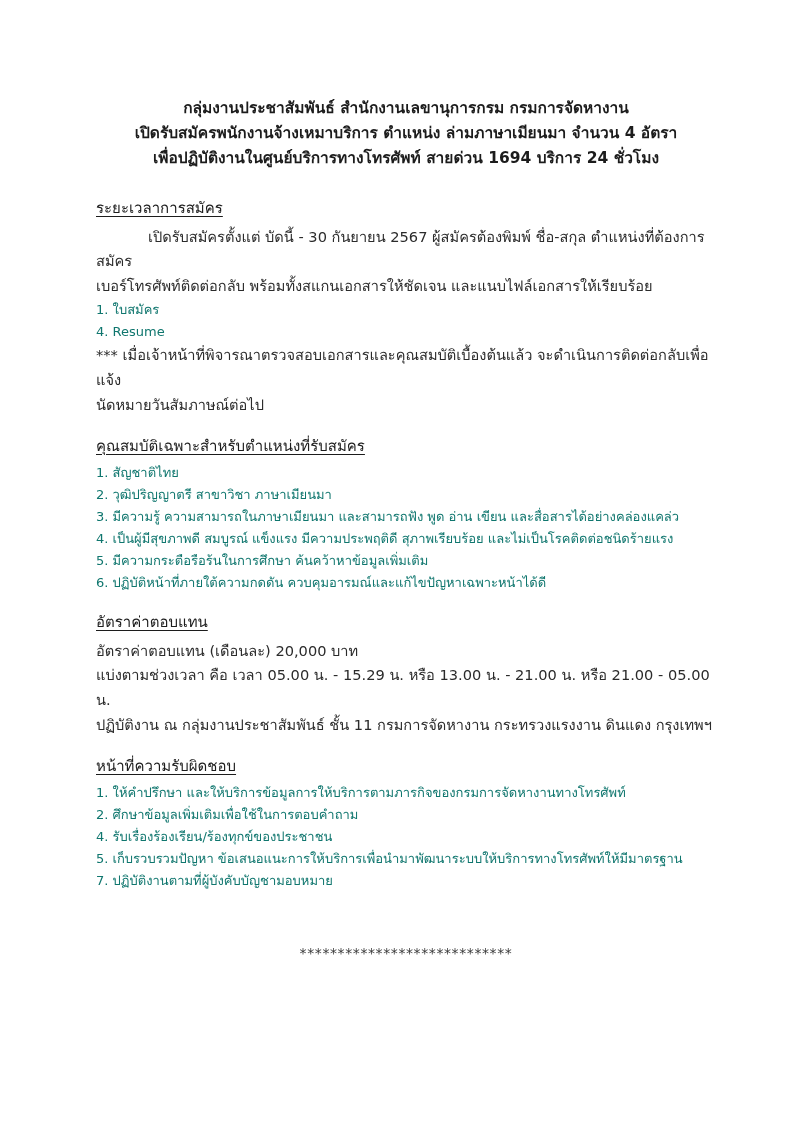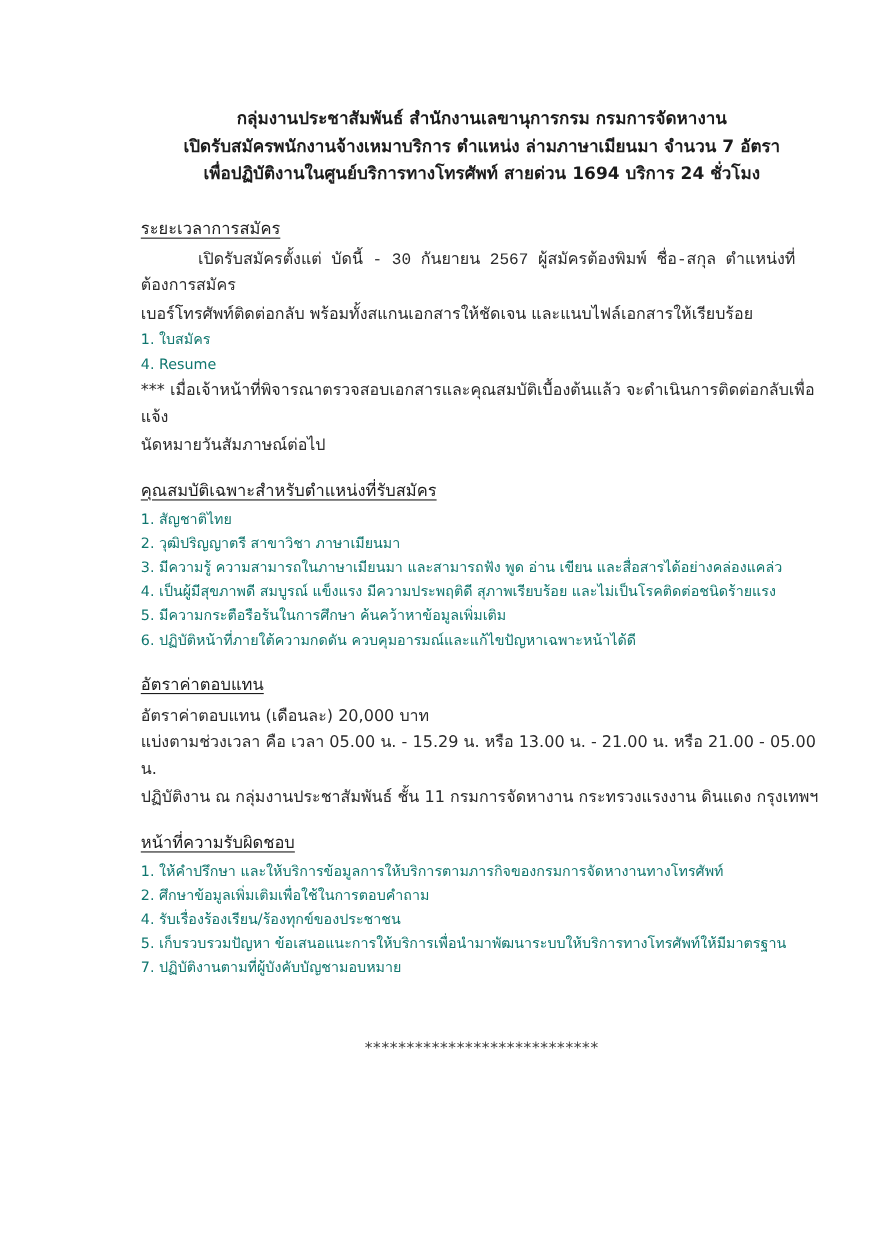--- a/index.html
+++ b/index.html
@@ -19,21 +19,20 @@
     background: #ffffff;
     margin: 0 auto;
     overflow: hidden;
     box-sizing: border-box;
   }
   .content {
     position: absolute;
     left: 96px;
     top: 96px;
     width: 620px;
-    margin-left: 32px;
   }
 
   
   .title-block {
     text-align: center;
     margin-bottom: 26px;
   }
   .title-line {
     font-size: 15.5px;
     font-weight: bold;
@@ -56,21 +55,20 @@
     margin-bottom: 4px;
     display: inline-block;
   }
   .para {
     font-size: 14.6px;
     line-height: 1.70;
     color: #2b2b2b;
   }
   .para.indent {
     text-indent: 52px;
-    font-family: Liberation Mono, monospace;
   }
   .list {
     list-style: none;
     margin: 0;
     padding: 0;
   }
   .list li {
     font-size: 13px;
     line-height: 1.70;
     color: #0f766e;
@@ -93,21 +91,21 @@
   }
 </style>
 </head>
 <body>
 
 <div class="page">
   <div class="content">
 
     <div class="title-block">
       <div class="title-line">กลุ่มงานประชาสัมพันธ์ สำนักงานเลขานุการกรม กรมการจัดหางาน</div>
-      <div class="title-line">เปิดรับสมัครพนักงานจ้างเหมาบริการ ตำแหน่ง ล่ามภาษาเมียนมา จำนวน 7 อัตรา</div>
+      <div class="title-line">เปิดรับสมัครพนักงานจ้างเหมาบริการ ตำแหน่ง ล่ามภาษาเมียนมา จำนวน 4 อัตรา</div>
       <div class="title-line">เพื่อปฏิบัติงานในศูนย์บริการทางโทรศัพท์ สายด่วน 1694 บริการ 24 ชั่วโมง</div>
     </div>
 
     <div class="section">
       <div class="section-heading">ระยะเวลาการสมัคร</div>
       <div class="para indent">เปิดรับสมัครตั้งแต่ บัดนี้ - 30 กันยายน 2567 ผู้สมัครต้องพิมพ์ ชื่อ-สกุล ตำแหน่งที่ต้องการสมัคร</div>
       <div class="para">เบอร์โทรศัพท์ติดต่อกลับ พร้อมทั้งสแกนเอกสารให้ชัดเจน และแนบไฟล์เอกสารให้เรียบร้อย</div>
       <ul class="list">
         <li>1. ใบสมัคร</li>
         <li>4. Resume</li>

